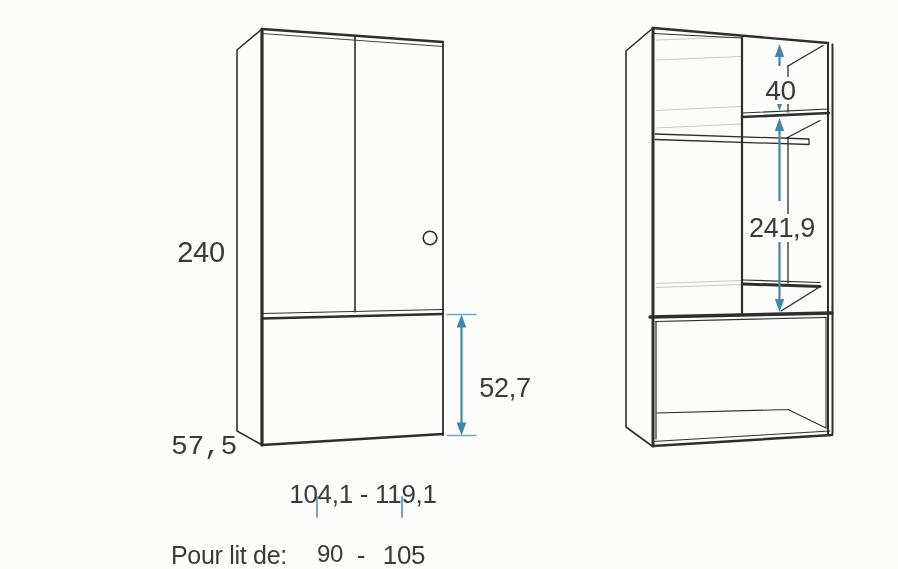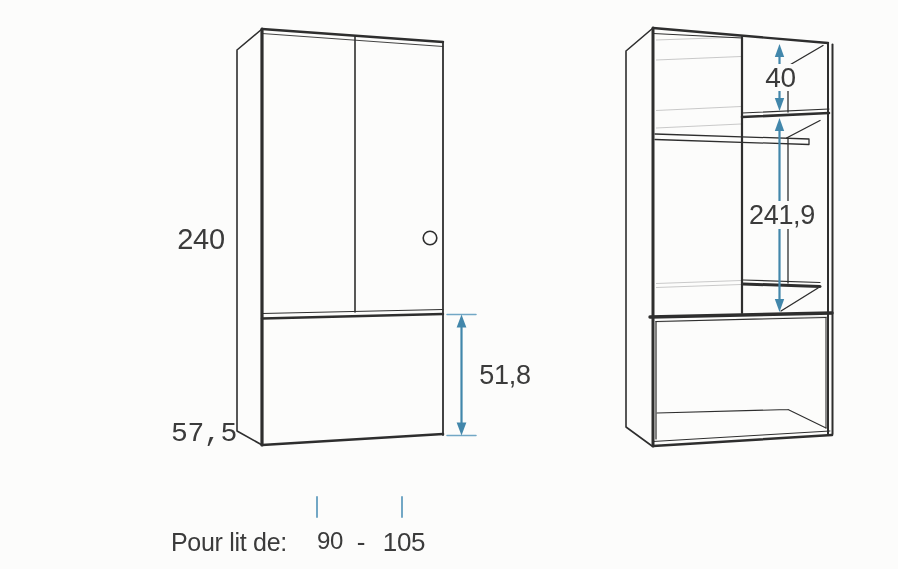--- a/index.html
+++ b/index.html
@@ -11,20 +11,21 @@
     font-family:"Liberation Sans","DejaVu Sans",sans-serif;
     color:#3b3b3b;
   }
   .canvas svg{position:absolute;left:0;top:0;}
   .lbl{
     position:absolute;
     color:#3b3b3b;
     white-space:nowrap;
     letter-spacing:-0.3px;
     text-align:center;
+    margin-top:13px;
   }
   .lbl.bg{background:#fcfcfb;}
   .ln{stroke:#2e2e2e;fill:none;stroke-linecap:round;}
   .faint{stroke:#c9c9c9;fill:none;}
   .faint2{stroke:#d8d8d6;fill:none;}
   .dim{stroke:#4287ab;fill:none;stroke-linecap:butt;}
   .dimhead{fill:#4287ab;stroke:none;}
   .tick{stroke:#72a7c5;fill:none;stroke-linecap:round;}
 </style>
 </head>
@@ -109,22 +110,23 @@
       <path class="dim" stroke-width="2.2" d="M779.5,130 L779.5,201"></path>
       <path class="dim" stroke-width="2.2" d="M779.5,229 L779.5,300"></path>
       <polygon class="dimhead" points="779.5,312 774.8,299 784.2,299"></polygon>
     </g>
   </svg>
 
   <div class="lbl" style="left:176px;top:223px;width:50px;font-size:29px;text-align:center;">240</div>
 
   <div class="lbl" style="left:171px;top:418px;width:55px;font-size:28px;font-family:Liberation Mono, monospace;">57,5</div>
 
-  <div class="lbl" style="left:477px;top:360px;width:56px;font-size:27px;">51,8</div>
+  <div class="lbl" style="left:477px;top:360px;width:56px;font-size:27px;">52,7</div>
 
+  <div class="lbl" style="left:286px;top:466px;width:154px;font-size:26px;">104,1 - 119,1</div>
 
   <div class="lbl bg" style="left:761px;top:64px;width:39px;height:27px;line-height:27px;font-size:28px;">40</div>
 
   <div class="lbl bg" style="left:746px;top:201px;width:72px;height:28px;line-height:28px;font-size:27px;">241,9</div>
 
   <div class="lbl" style="left:171px;top:528px;font-size:25px;text-align:center;">Pour lit de:</div>
 
   <div class="lbl" style="left:303px;top:527px;width:40px;font-size:24px;text-align:right;">90</div>
 
   <div class="lbl" style="left:352px;top:527px;width:18px;font-size:26px;">-</div>

